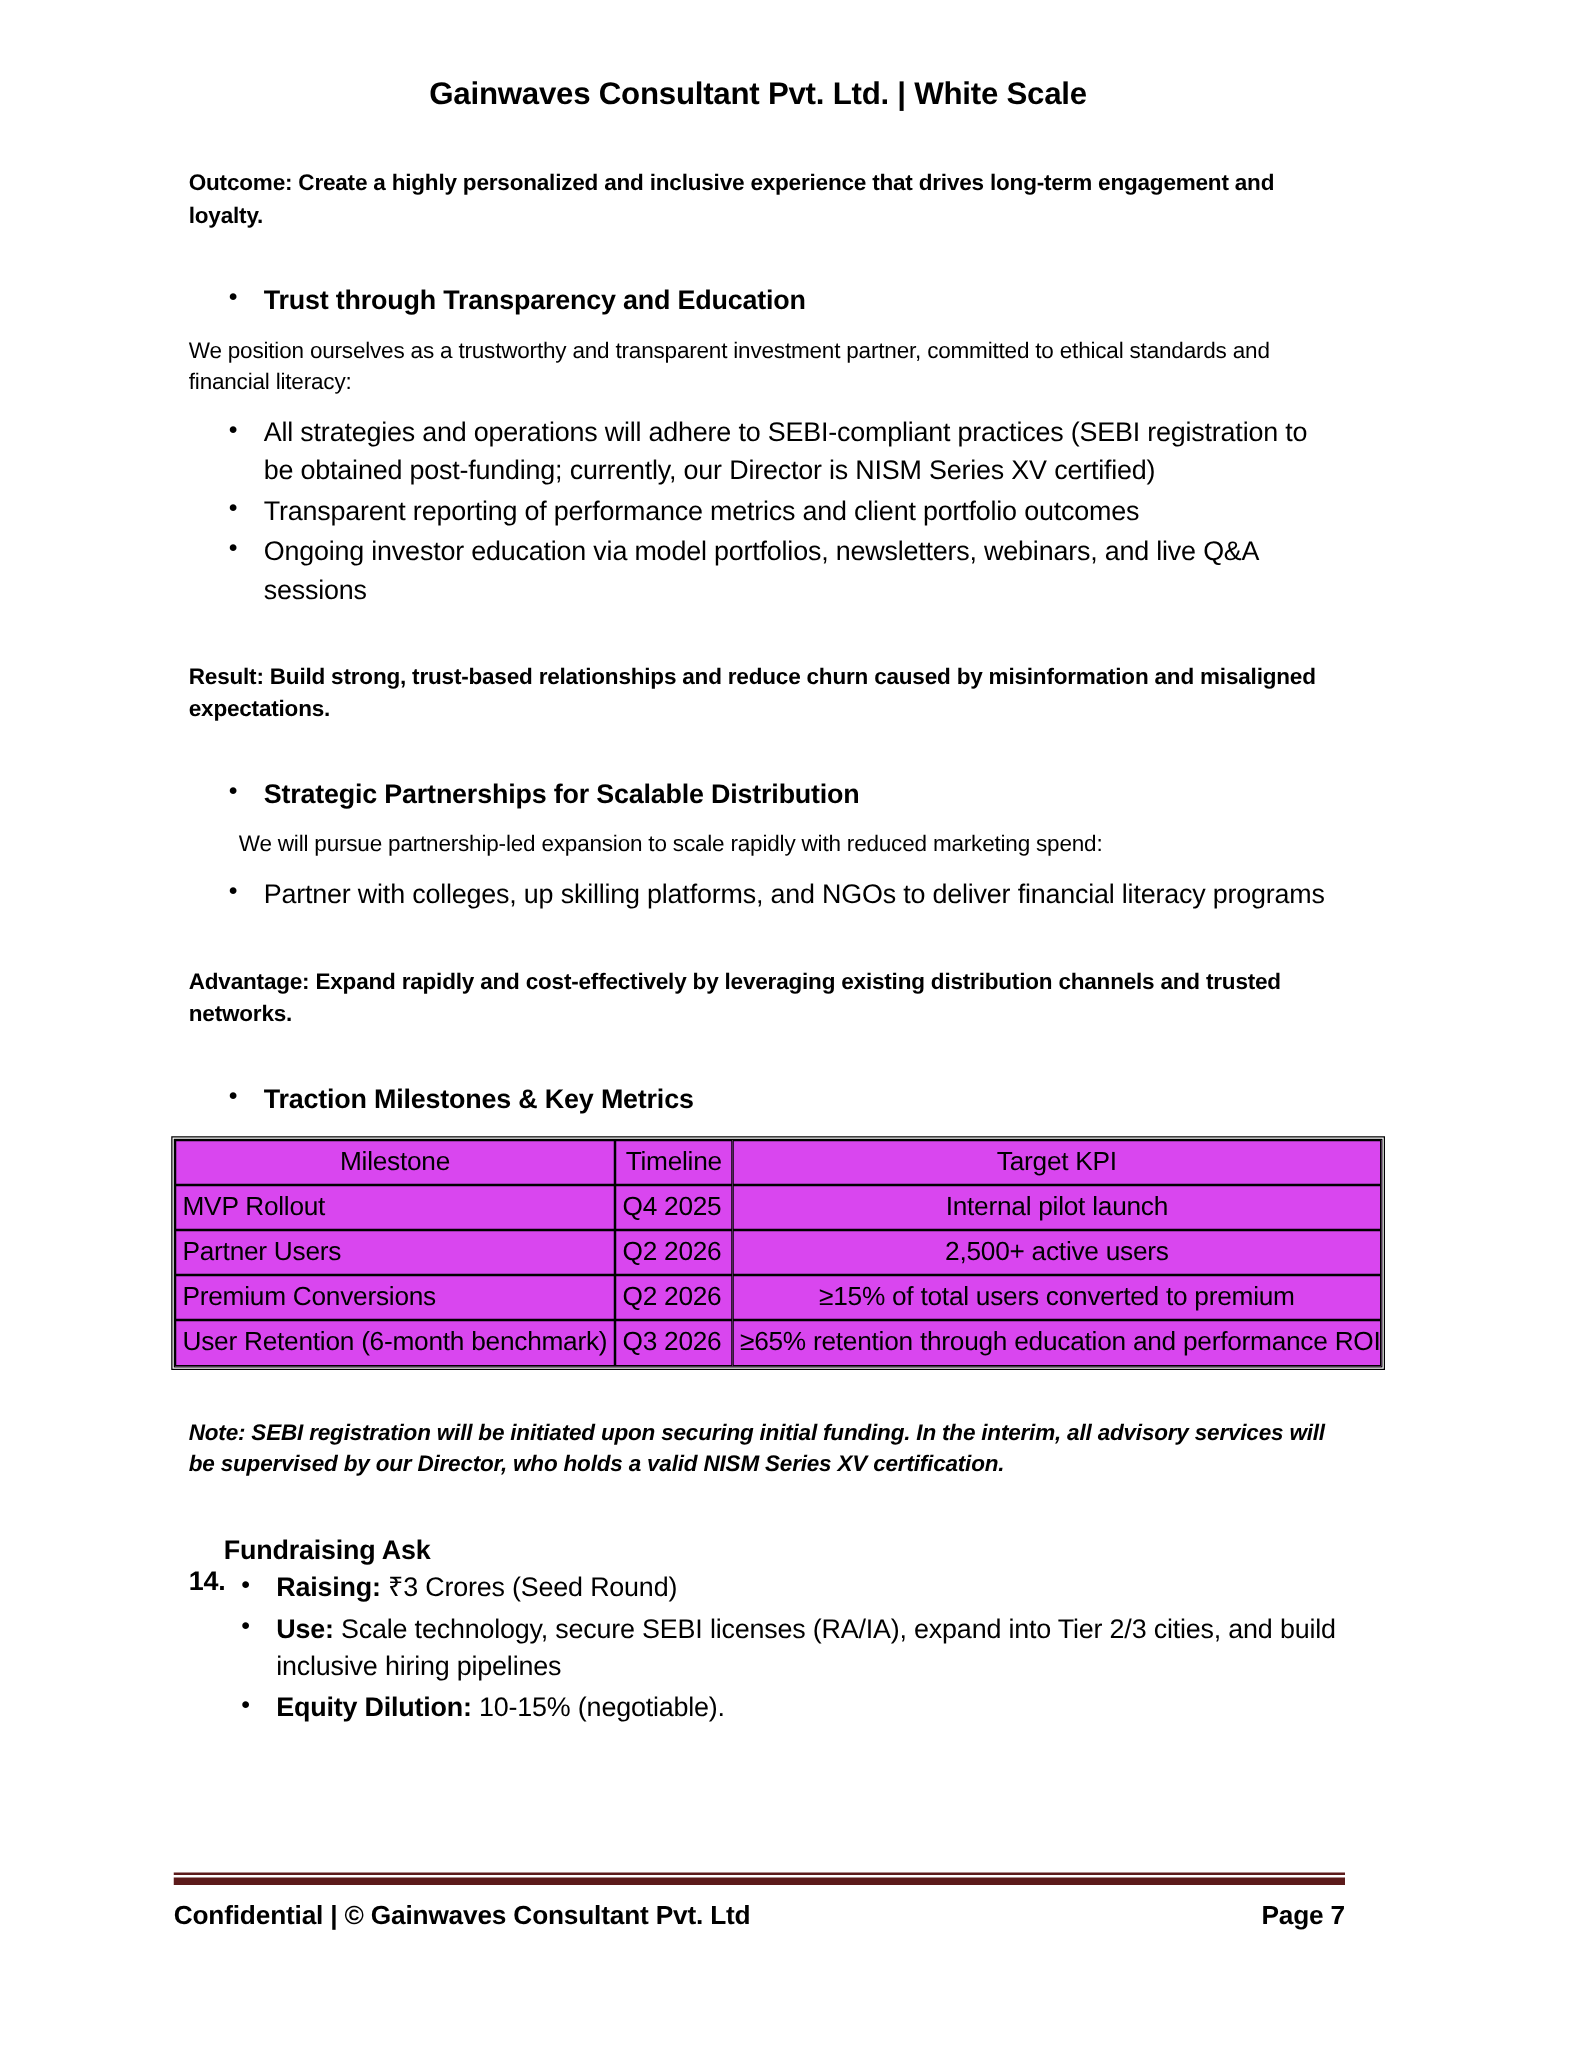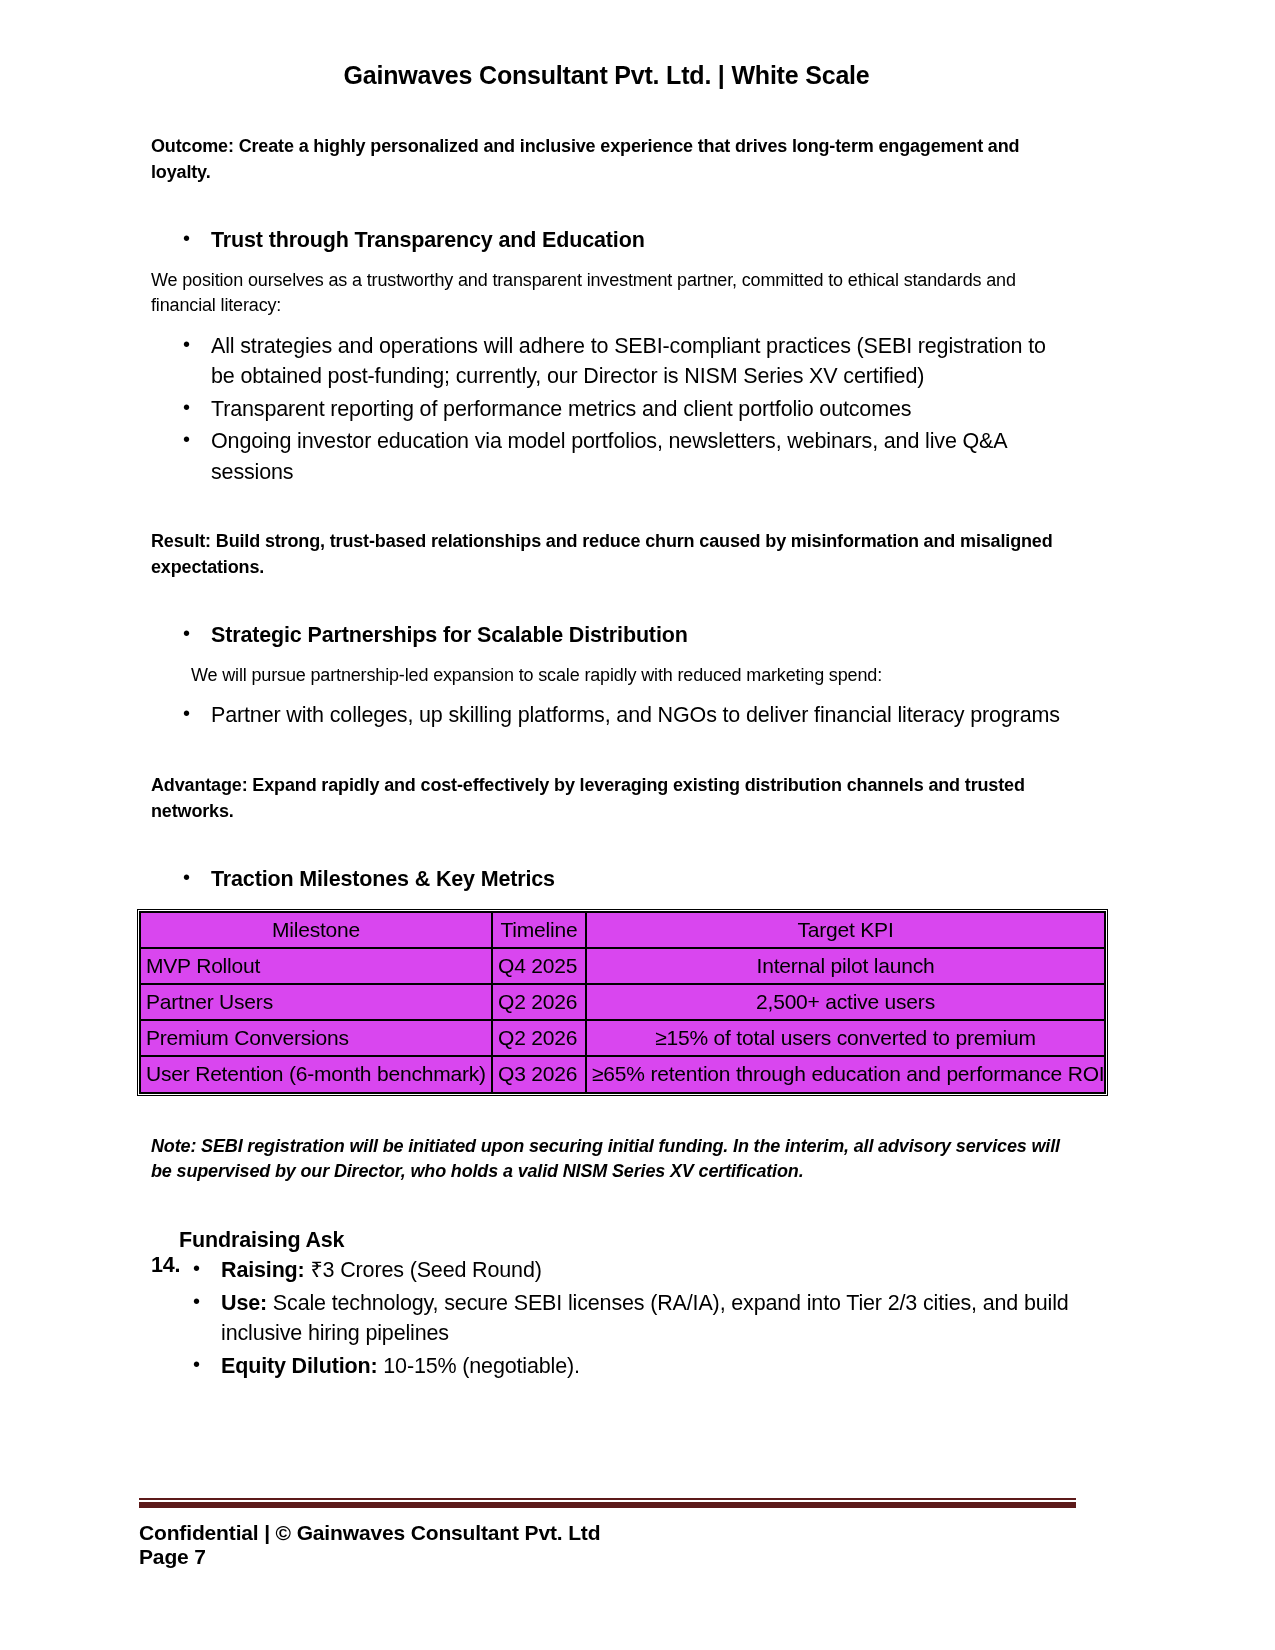--- a/index.html
+++ b/index.html
@@ -160,27 +160,26 @@
     background: #ffffff;
     width: 100%;
   }
   .footer-rule-thick {
     height: 6px;
     background: #5c1a1a;
     width: 100%;
   }
   .footer-row {
     display: flex;
-    justify-content: flex-start;
+    justify-content: space-between;
     align-items: baseline;
     margin-top: 13px;
     font-size: 21px;
     font-weight: bold;
     letter-spacing: -0.15px;
-    flex-direction: column;
   }
 </style>
 </head>
 <body>
 
 <div class="page">
 
   <div class="content">
 
     <div class="doc-header">Gainwaves Consultant Pvt. Ltd. | White Scale</div>

